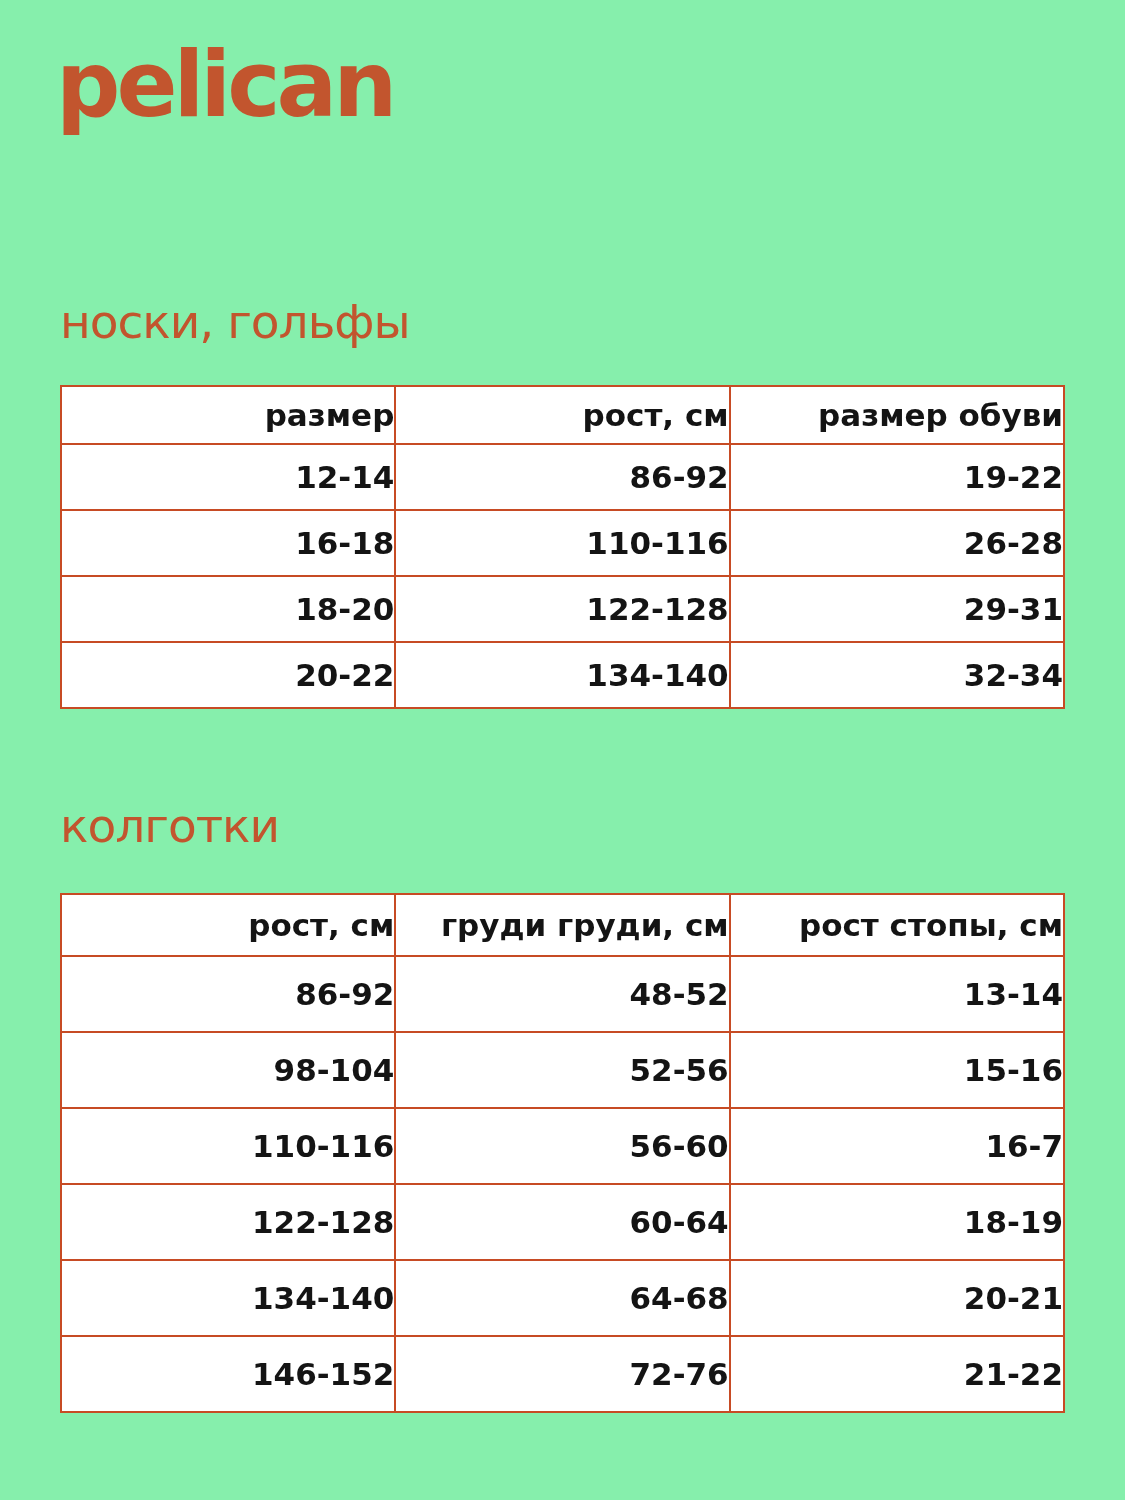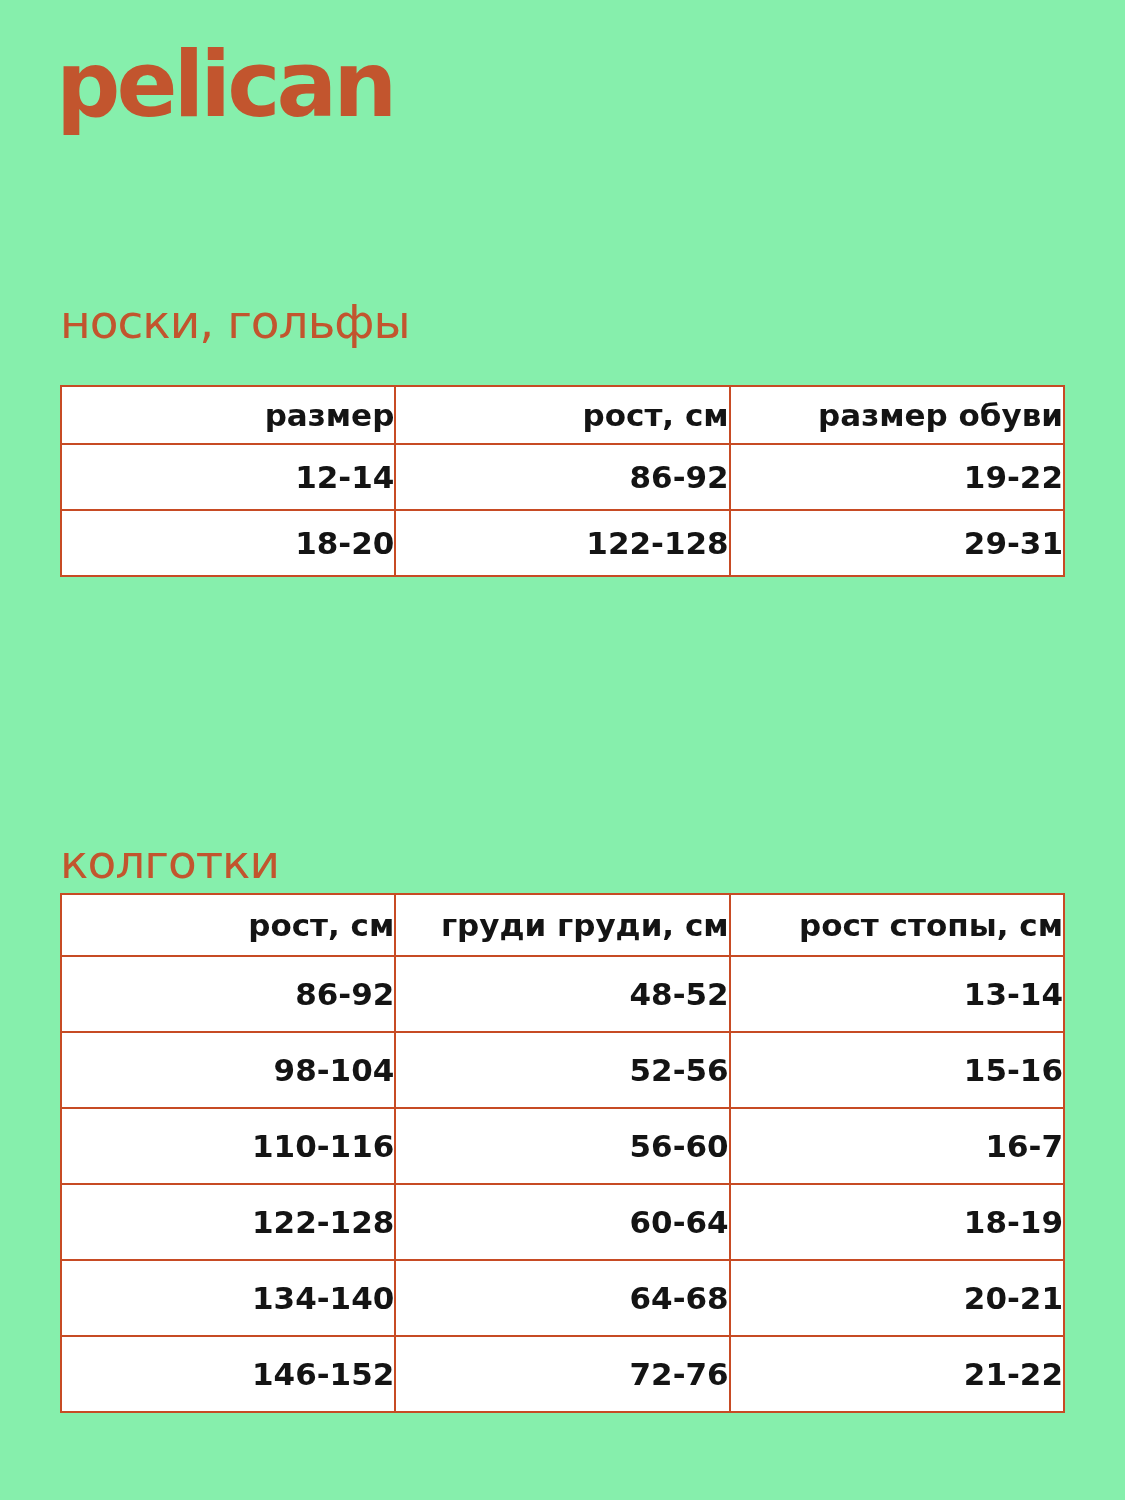--- a/index.html
+++ b/index.html
@@ -29,21 +29,21 @@
     position: absolute;
     left: 60px;
     margin: 0;
     font-size: 47px;
     font-weight: normal;
     color: #C2552E;
     letter-spacing: -1px;
     line-height: 1;
   }
   .heading-1 { top: 298px; }
-  .heading-2 { top: 838px; }
+  .heading-2 { top: 802px; }
   table.size-table {
     position: absolute;
     left: 60px;
     width: 1005px;
     border-collapse: collapse;
     table-layout: fixed;
     background: #ffffff;
   }
   .table-1 { top: 385px; }
   .table-2 { top: 893px; }
@@ -79,23 +79,33 @@
         <th>размер обуви</th>
       </tr>
     </thead>
     <tbody>
       <tr>
         <td>12-14</td>
         <td>86-92</td>
         <td>19-22</td>
       </tr>
       <tr>
+        <td>16-18</td>
+        <td>110-116</td>
+        <td>26-28</td>
+      </tr>
+      <tr>
         <td>18-20</td>
         <td>122-128</td>
         <td>29-31</td>
+      </tr>
+      <tr>
+        <td>20-22</td>
+        <td>134-140</td>
+        <td>32-34</td>
       </tr>
     </tbody>
   </table>
 
   <h2 class="section-heading heading-2">колготки</h2>
 
   <table class="size-table table-2">
     <thead>
       <tr>
         <th>рост, см</th>

